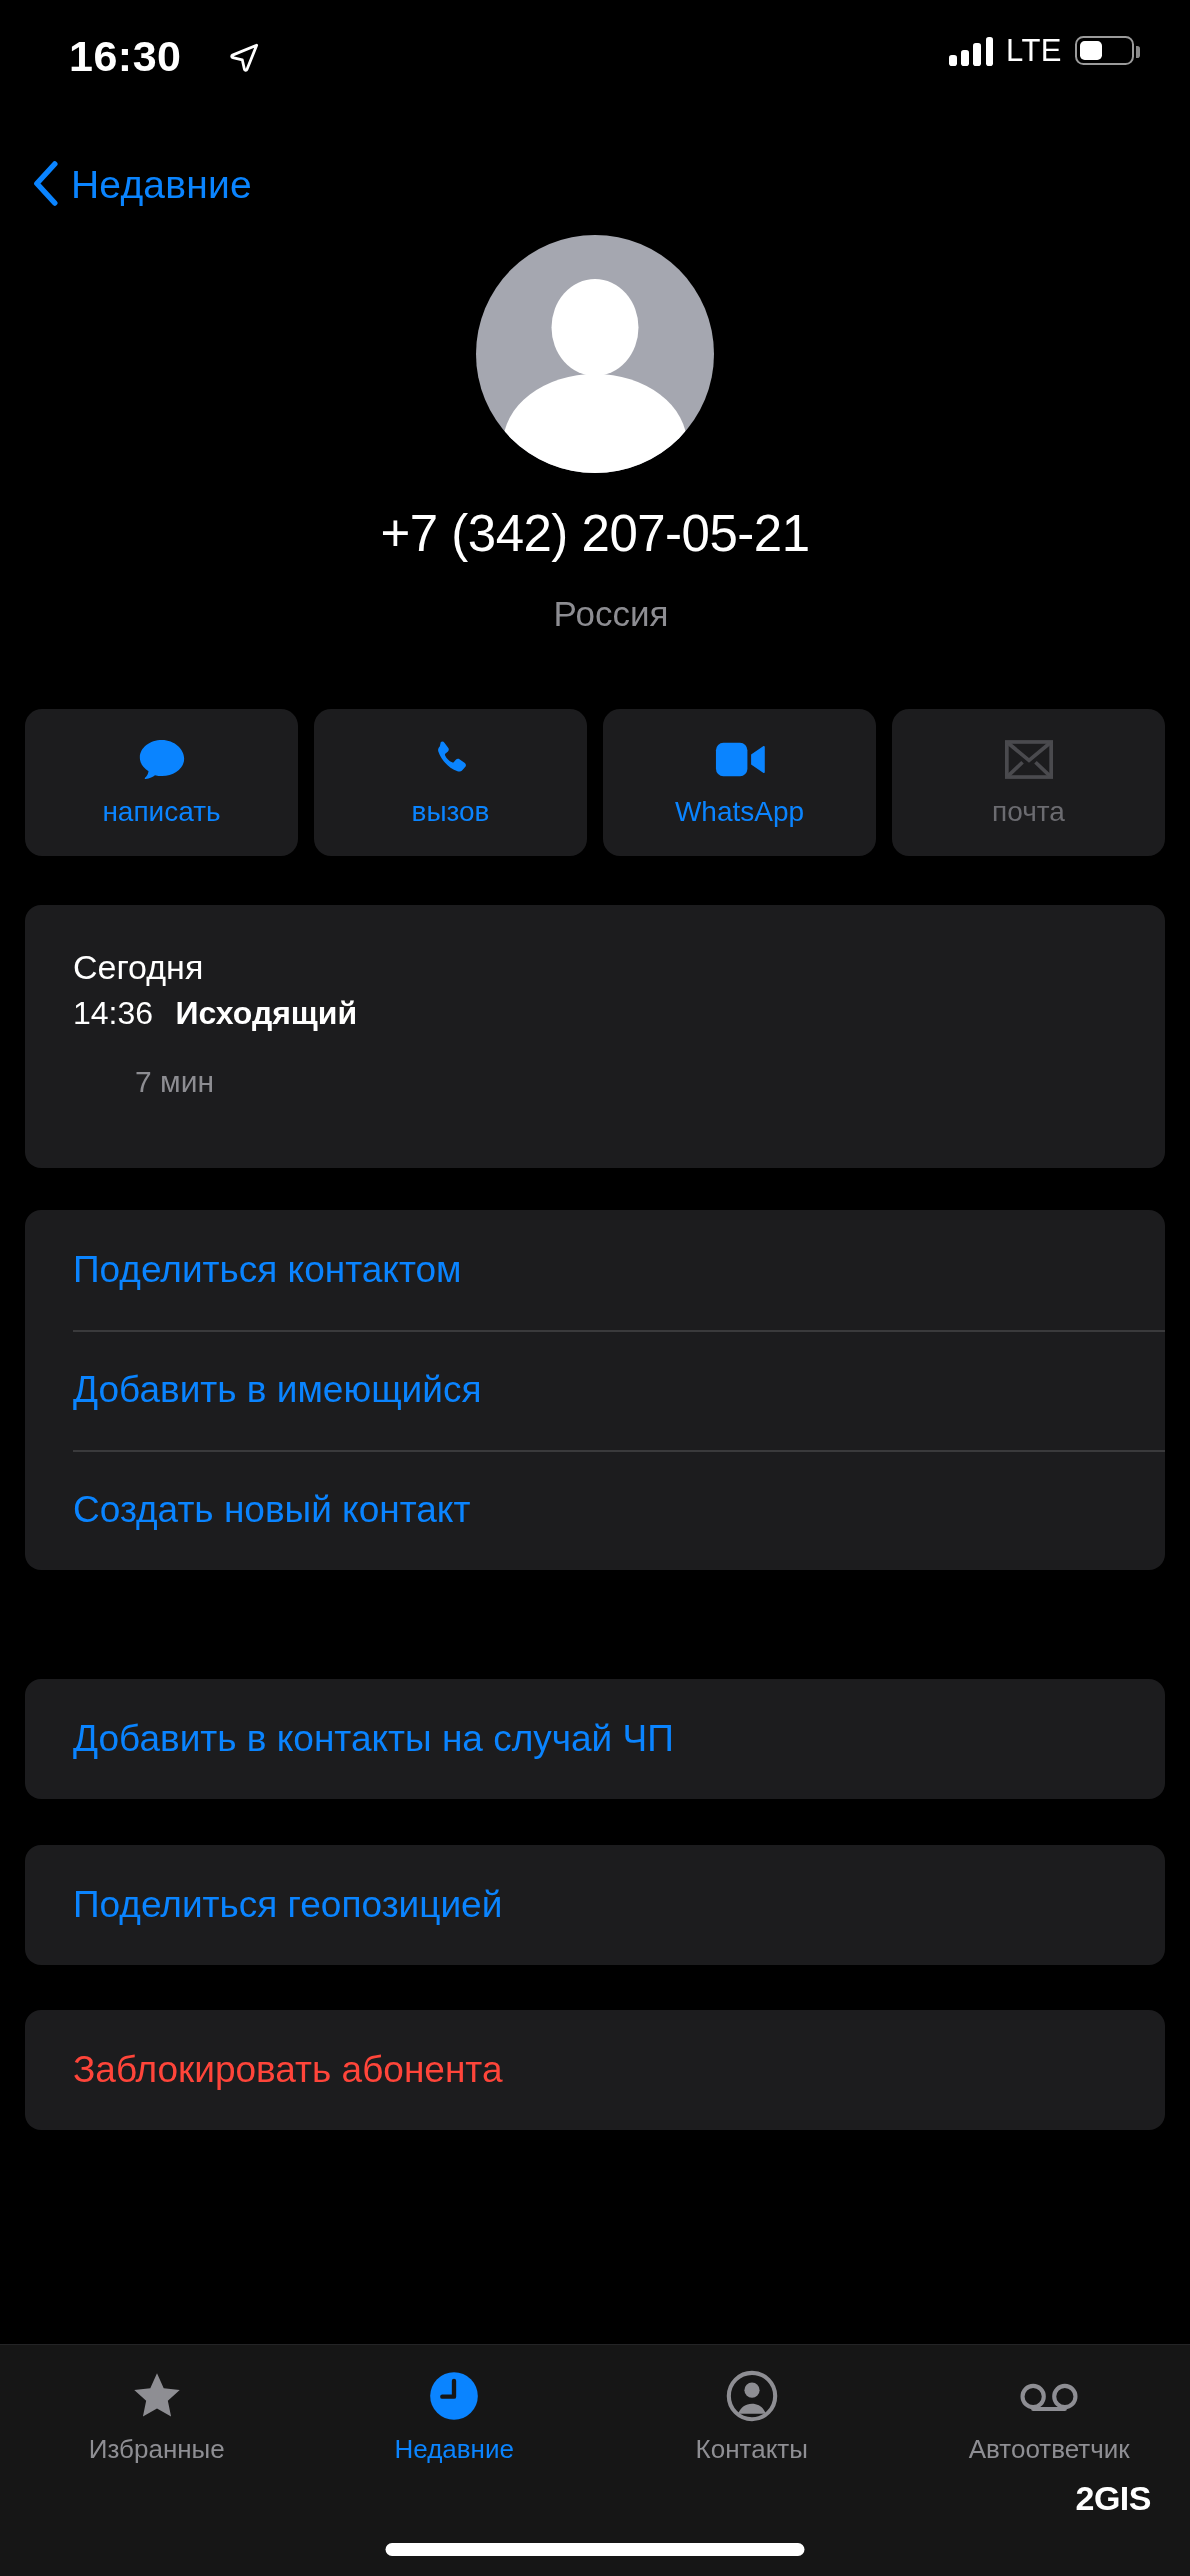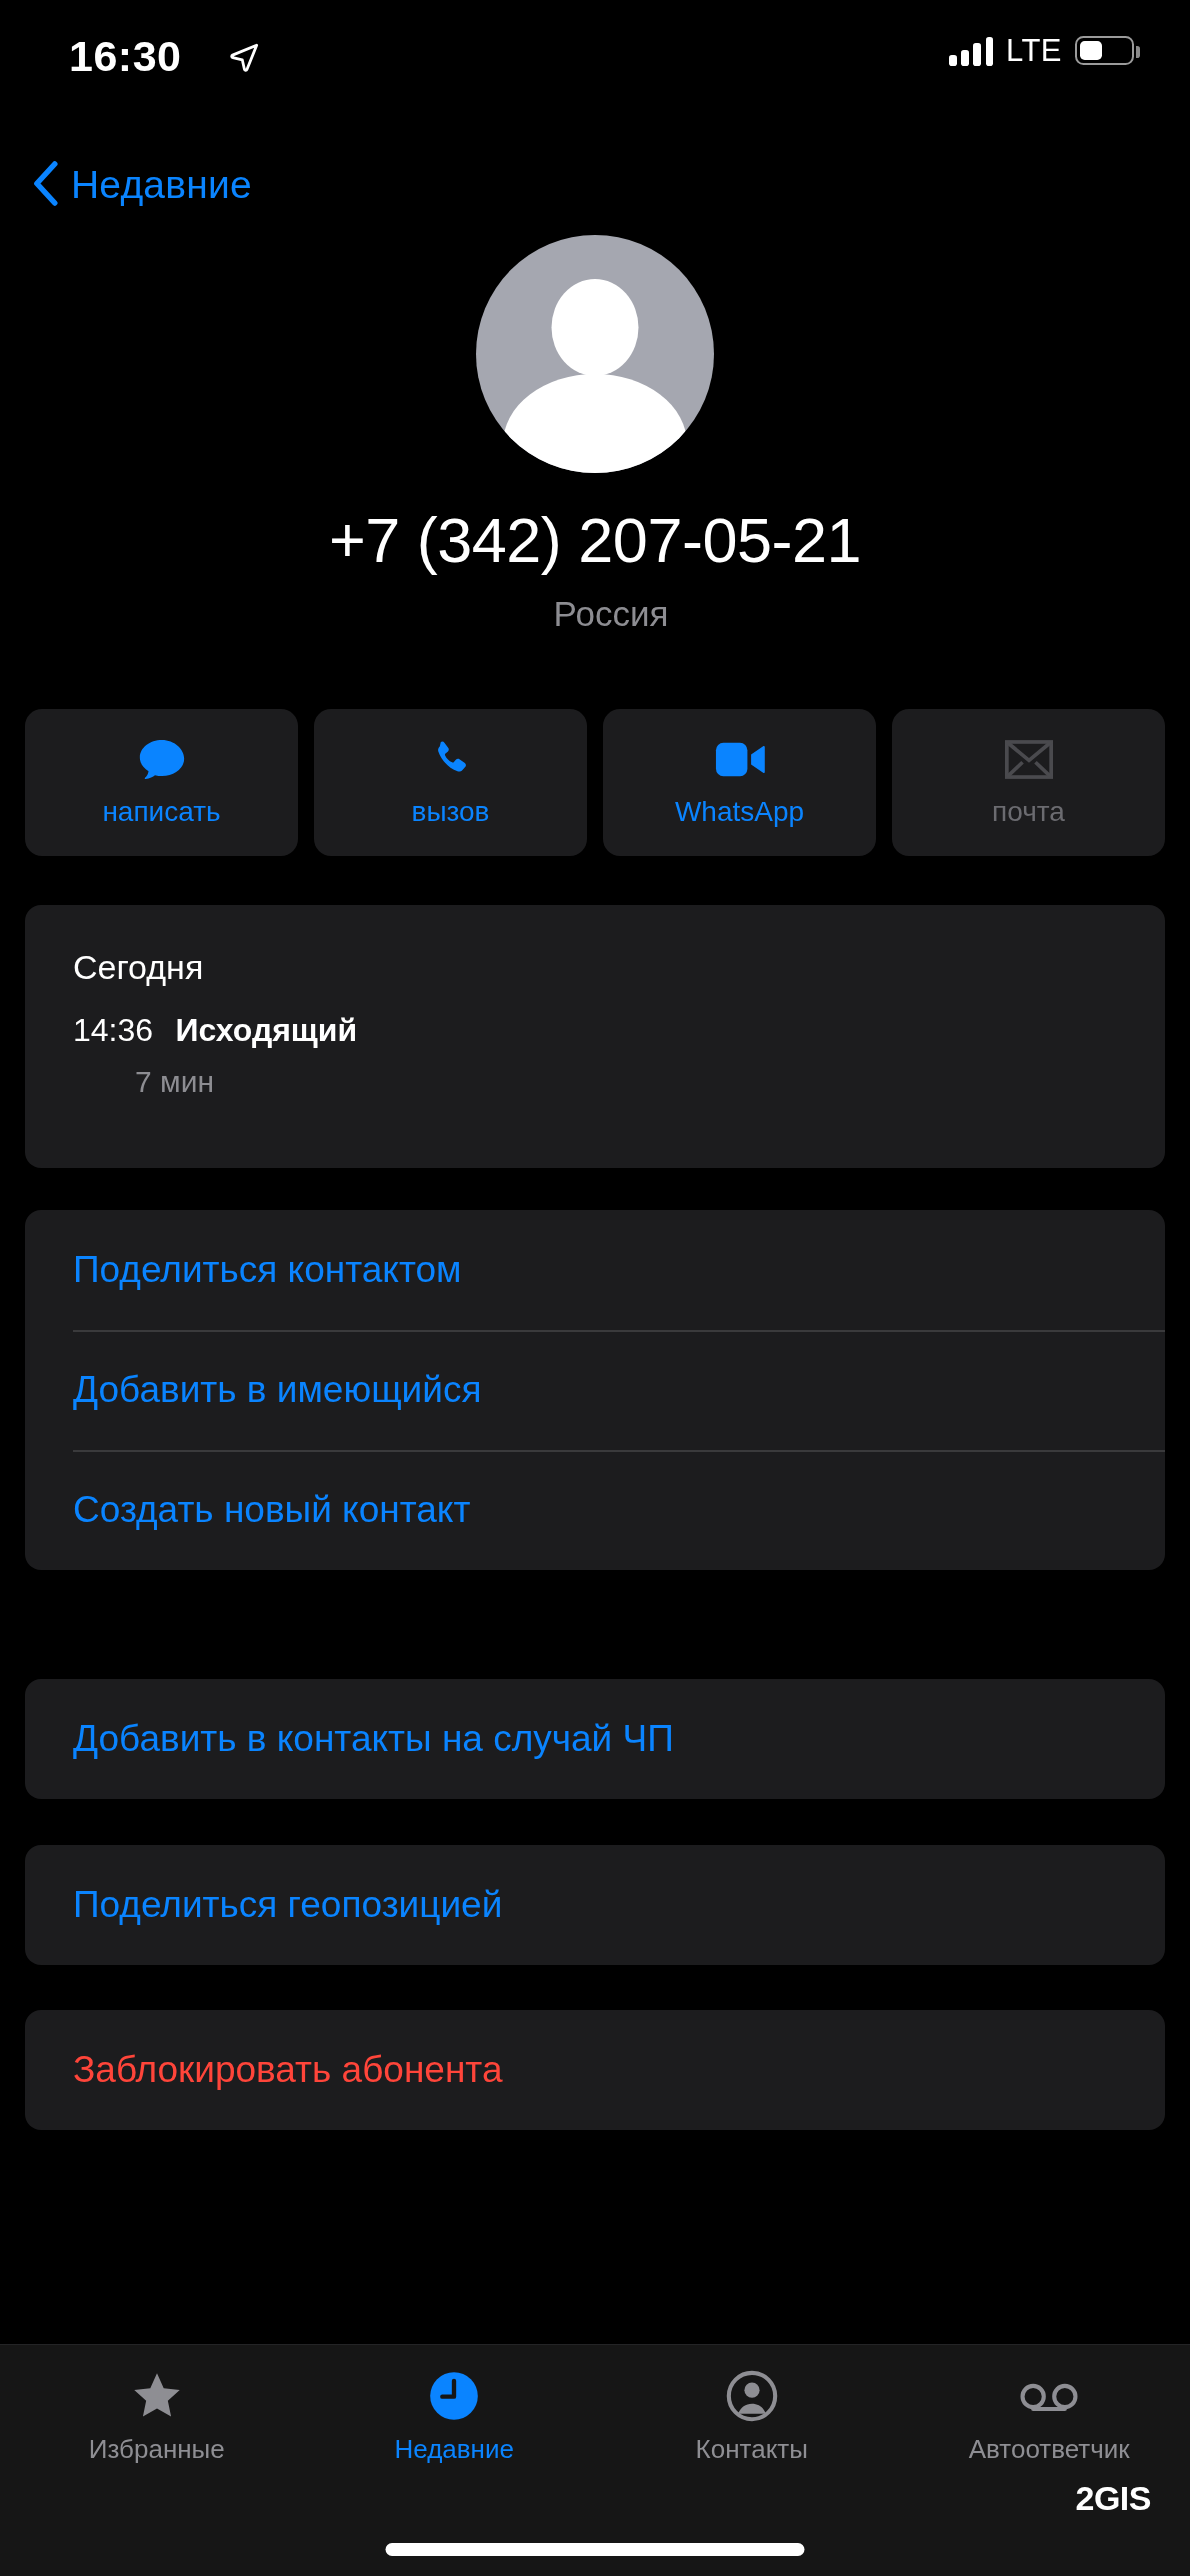--- a/index.html
+++ b/index.html
@@ -44,21 +44,21 @@
     width:238px; height:238px; border-radius:50%;
     background:#a5a7b0; overflow:hidden;
   }
   .avatar .head { position:absolute; left:50%; top:44px; transform:translateX(-50%);
     width:87px; height:97px; border-radius:50%; background:#fff; }
   .avatar .body { position:absolute; left:50%; bottom:-41px; transform:translateX(-50%);
     width:184px; height:140px; border-radius:50%; background:#fff; }
 
   .phone-number {
     position:absolute; top:504px; left:0; width:1190px; text-align:center;
-    font-size:63px; font-weight:400; color:#fff; letter-spacing:-0.5px;
+    font-size:51px; font-weight:400; color:#fff; letter-spacing:-0.5px;
   }
   .country {
     position:absolute; top:594px; left:0; width:1190px; text-align:center;
     font-size:35px; color:#8d8d92;margin-left:16px;
   }
 
   
   .actions { position:absolute; top:709px; left:25px; width:1140px; display:flex; gap:16px;justify-content:center; }
   .act {
     flex:1; height:147px; background:#1c1c1e; border-radius:17px;
@@ -68,21 +68,21 @@
   .act .ico { height:43px; display:flex; align-items:center; justify-content:center; }
   .act .lbl { font-size:28px; color:#0a84ff; }
   .act.disabled .lbl { color:#6b6b70; }
 
   
   .card {
     position:absolute; left:25px; width:1140px; background:#1c1c1e; border-radius:16px;
   }
   .card-history { top:905px; height:263px; }
   .hist-day { position:absolute; left:48px; top:43px; font-size:34px; color:#fff; }
-  .hist-row { position:absolute; left:48px; top:107px; display:flex; align-items:baseline; gap:22.3px; }
+  .hist-row { position:absolute; left:48px; top:90px; display:flex; align-items:baseline; gap:22.3px; }
   .hist-time { font-size:32px; color:#fff; font-weight:400; }
   .hist-type { font-size:32px; color:#fff; font-weight:700; }
   .hist-dur { position:absolute; left:110px; top:160px; font-size:30px; color:#8d8d92; }
 
   .card-group { }
   .row-item {
     position:relative; height:120px; display:flex; align-items:center;
     padding-left:48px; cursor:pointer; font-size:37px; color:#0a84ff;
   }
   .row-item.danger { color:#ff453a; }

